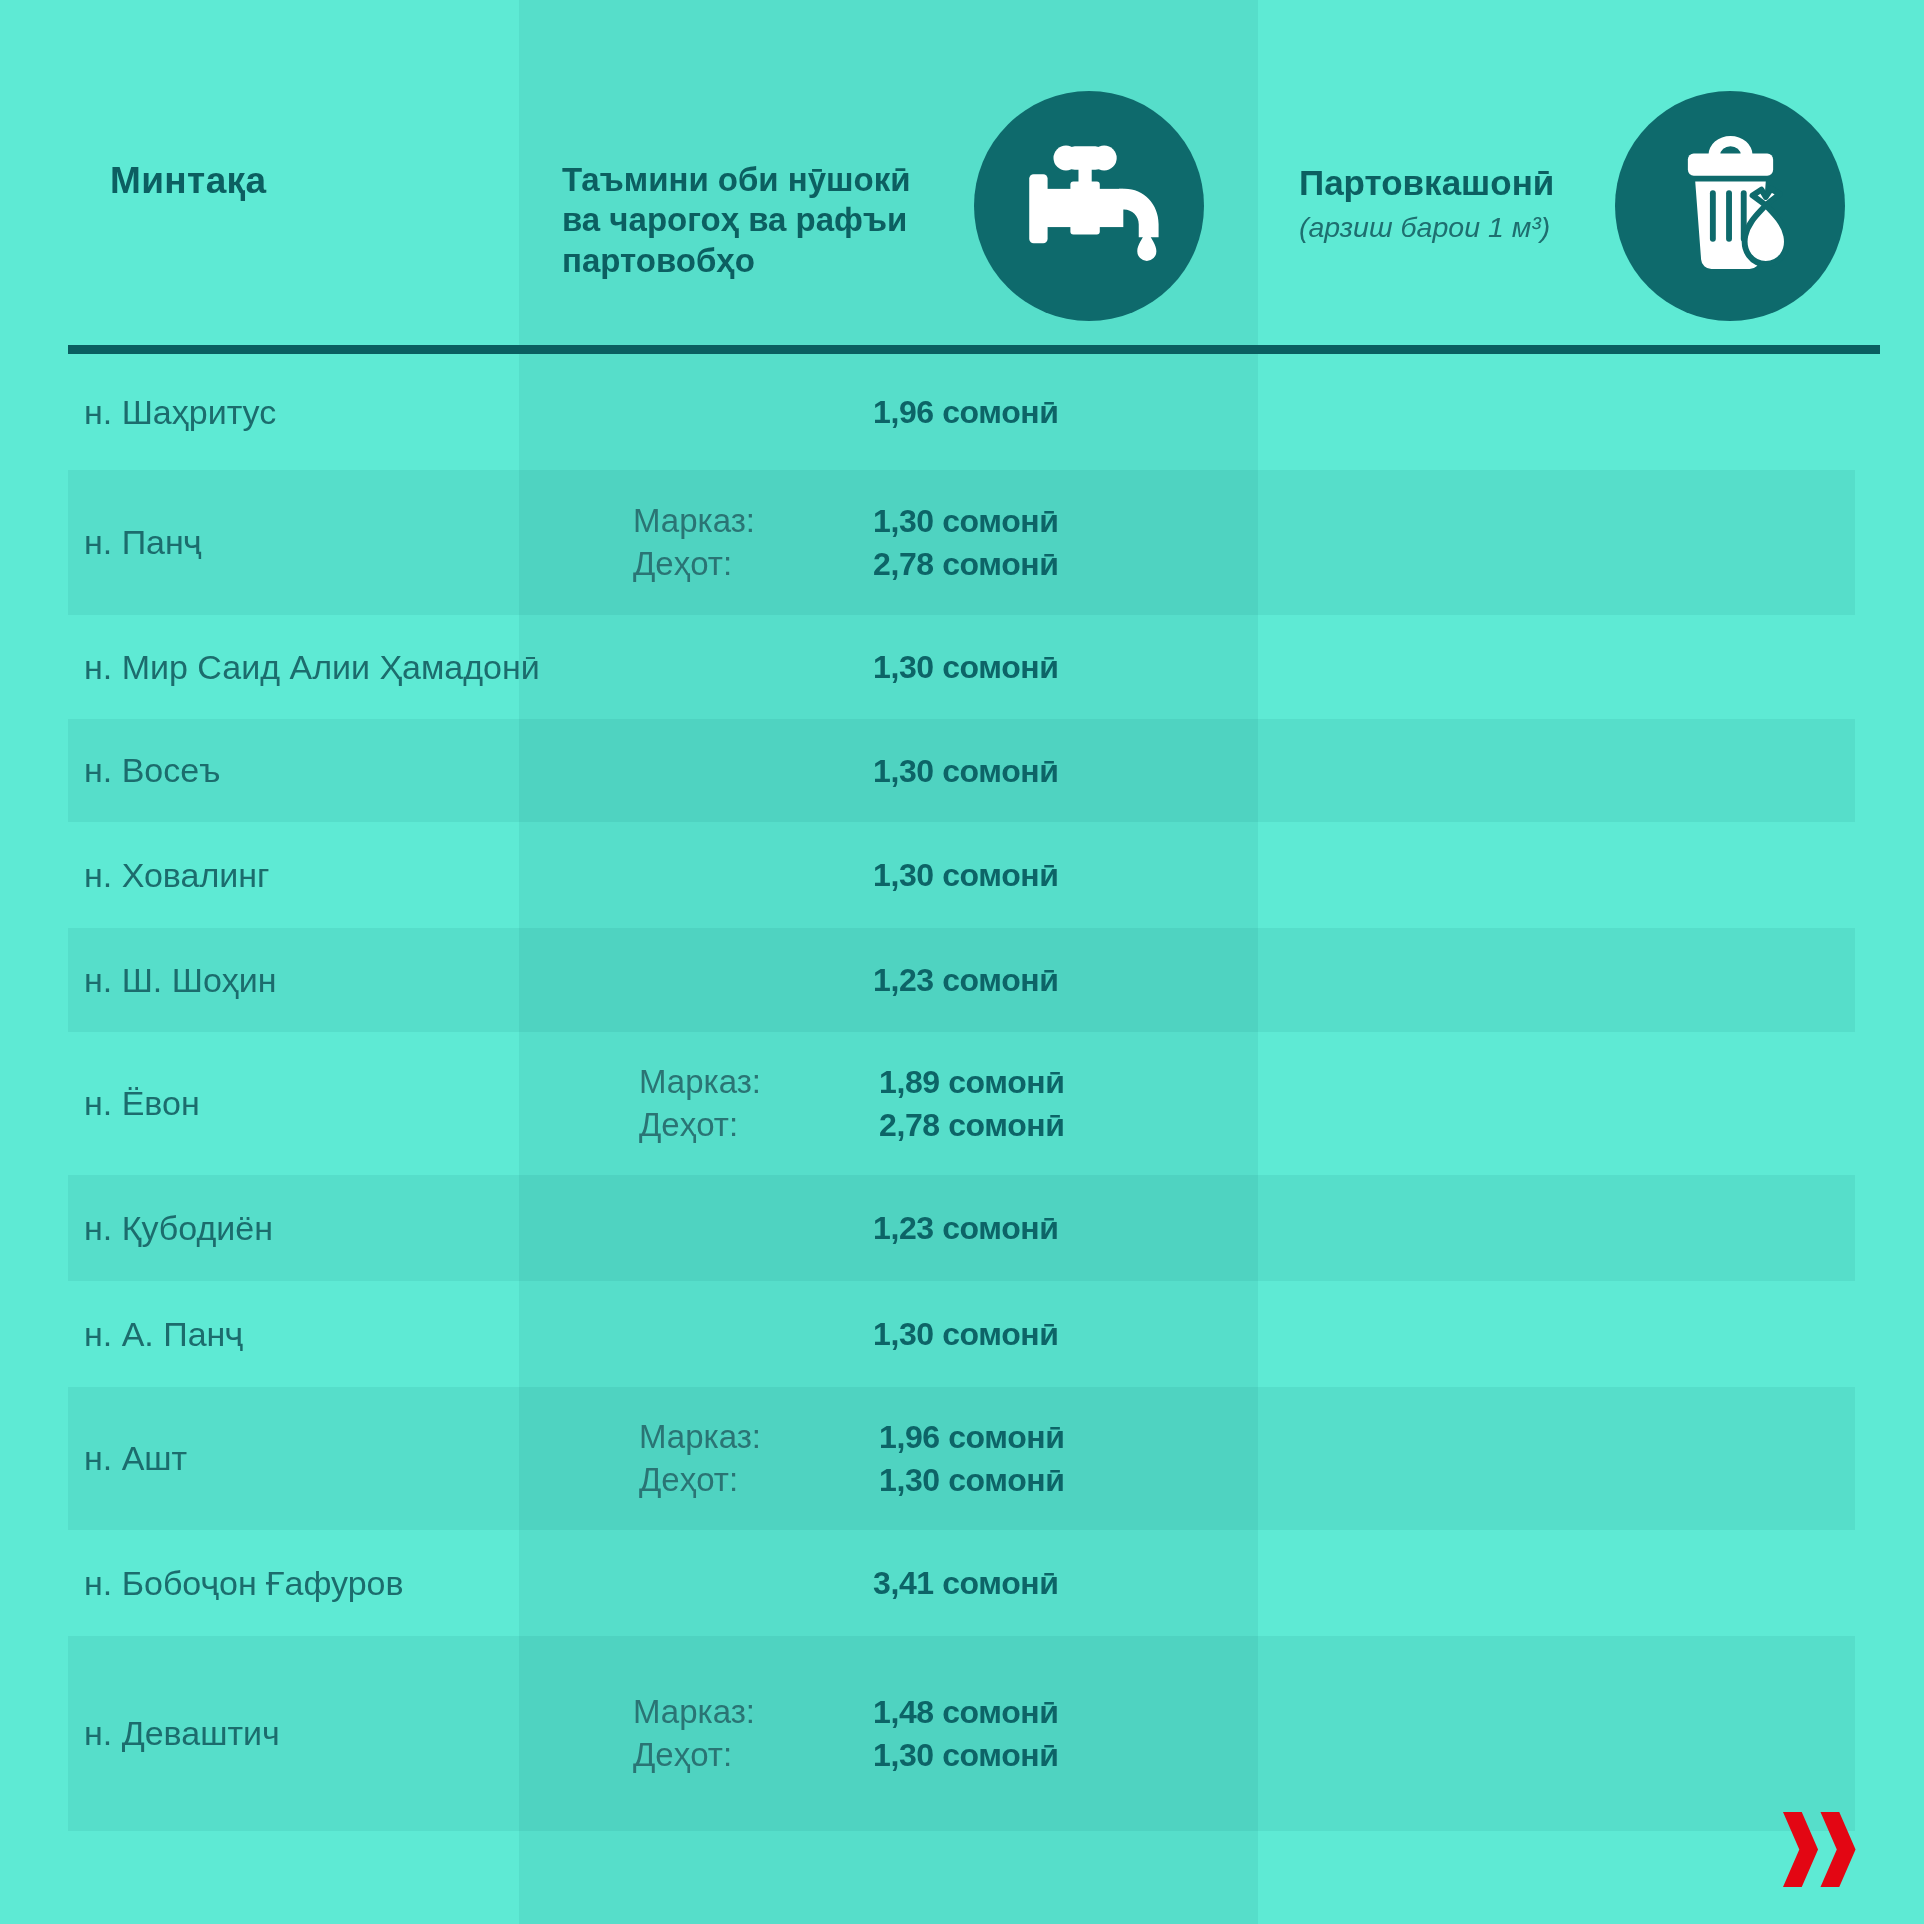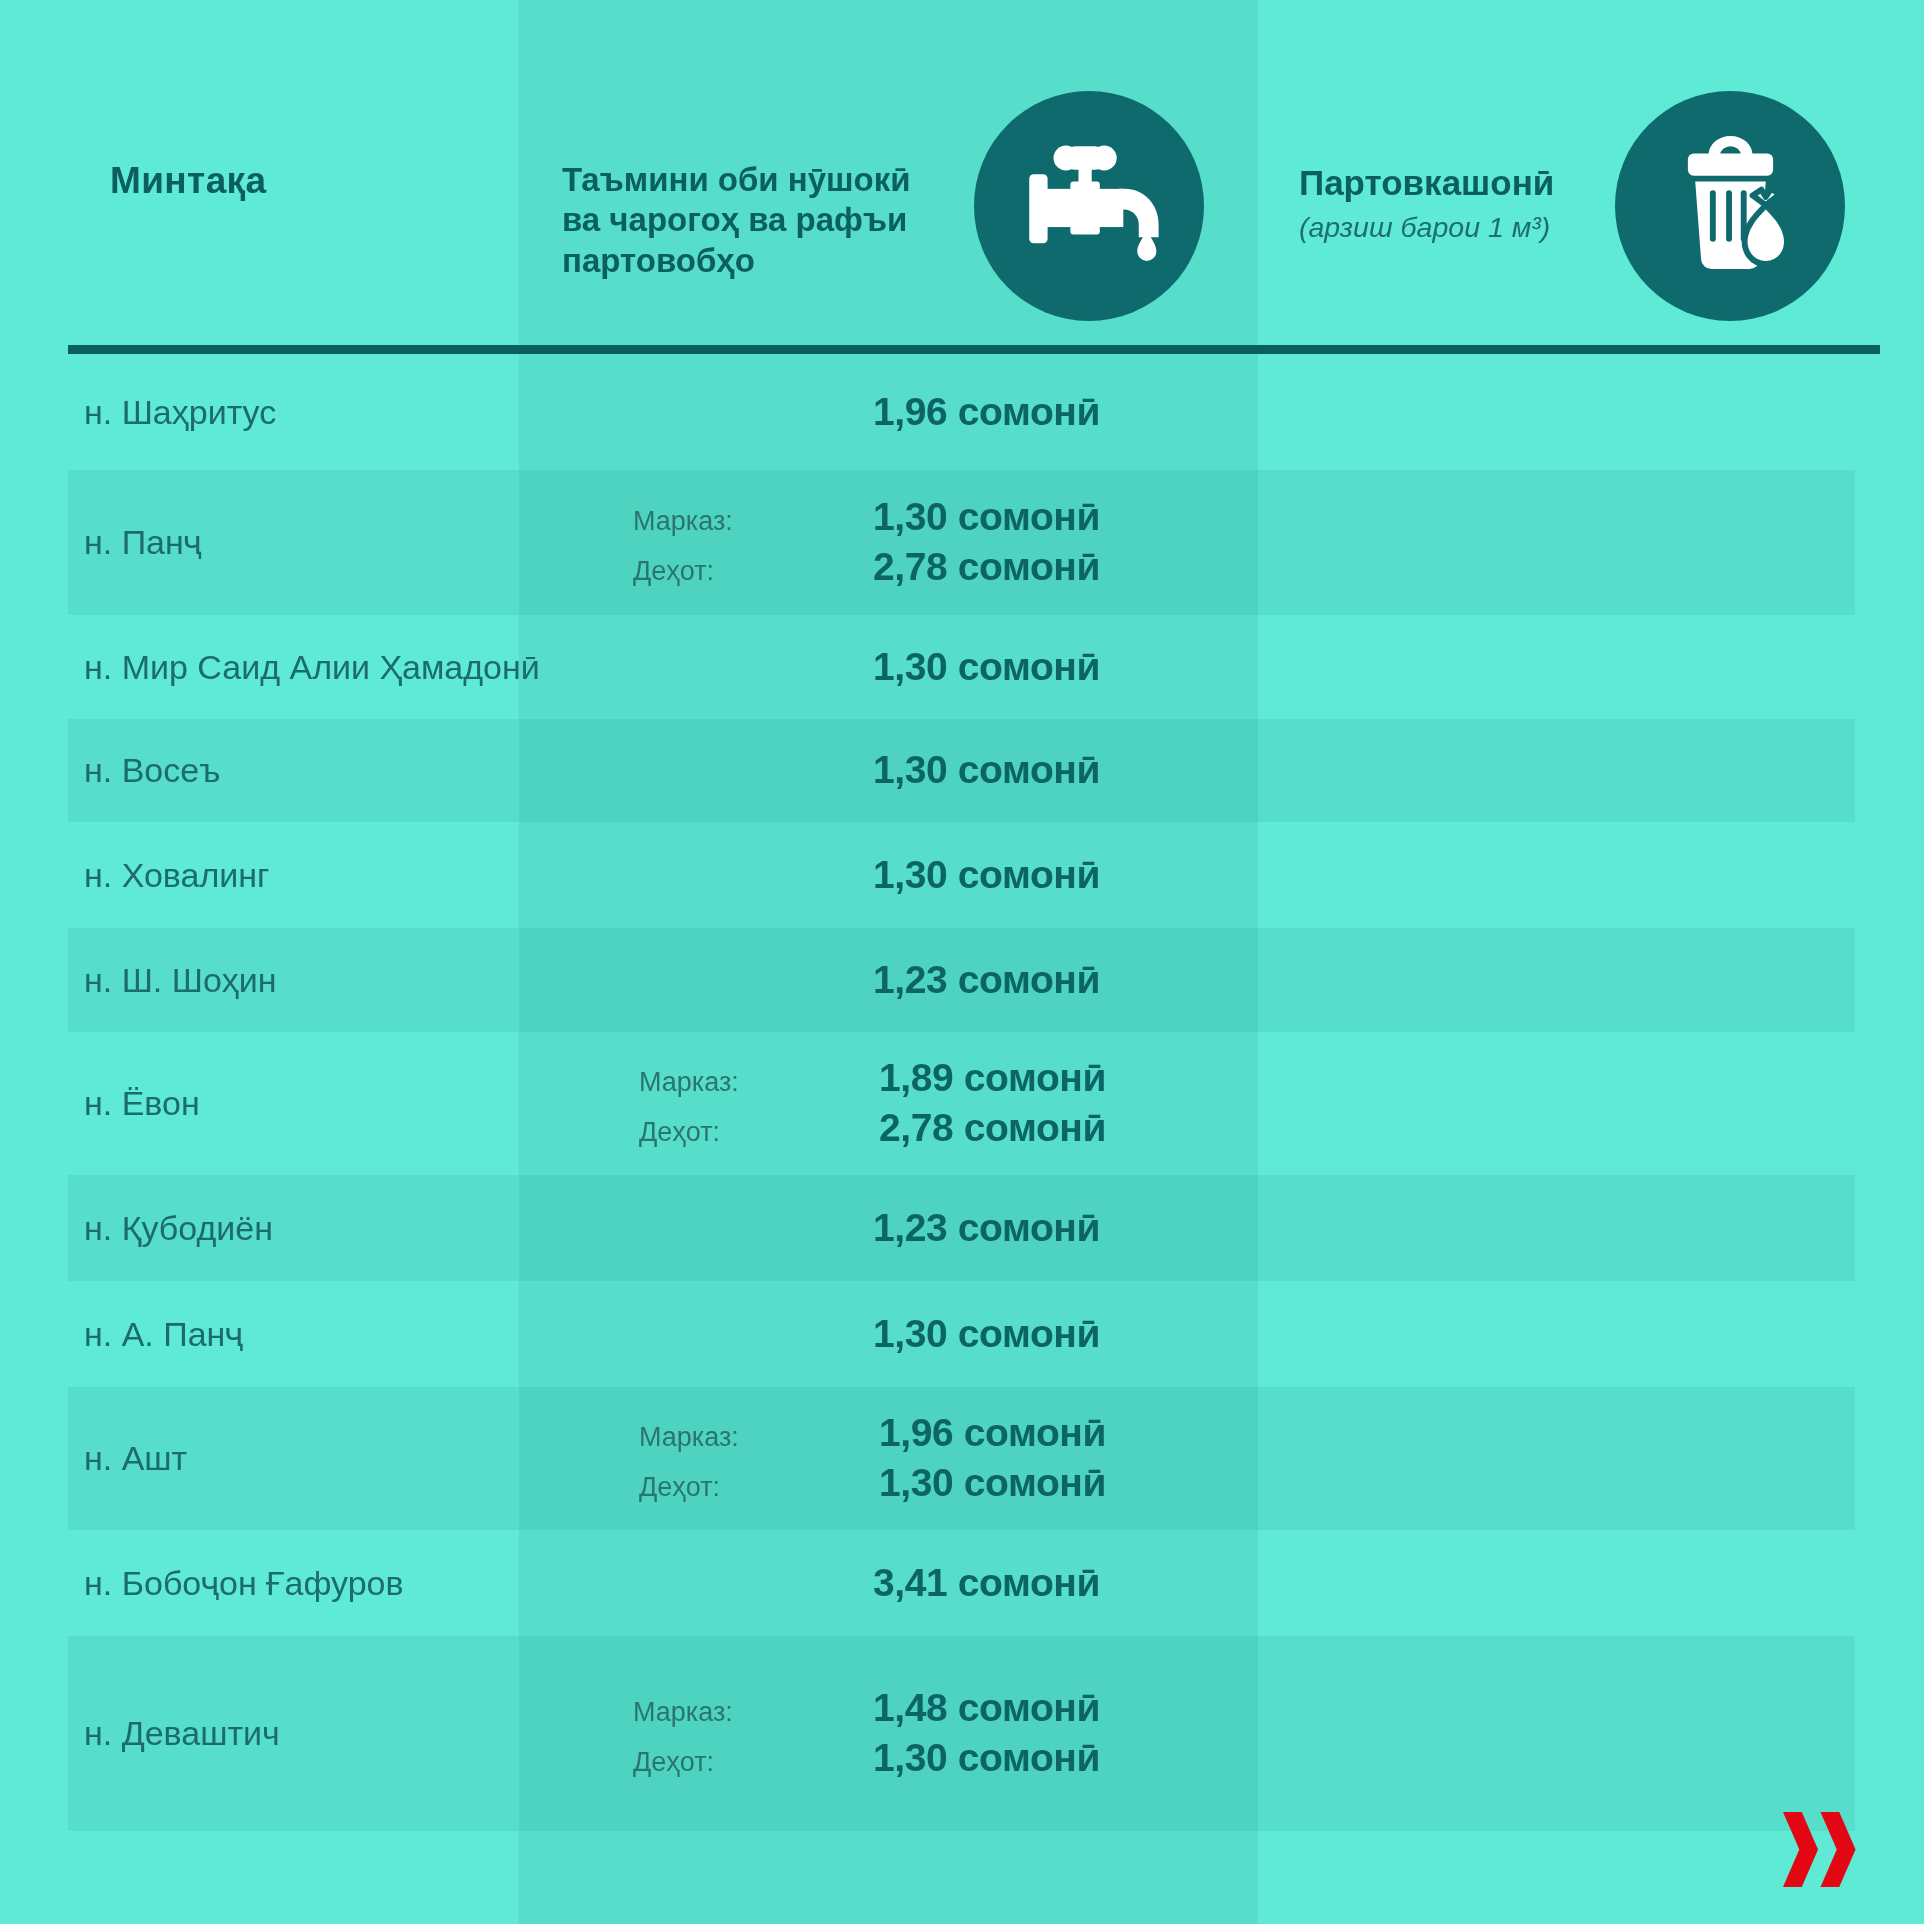--- a/index.html
+++ b/index.html
@@ -48,28 +48,28 @@
   }
   .row > *{position:relative;z-index:1;}
   .c1{
     width:582px;box-sizing:border-box;
     padding-left:84px;padding-right:37px;
     font-size:34px;color:#1c6c6d;line-height:1.3;
   }
   .c2{width:739px;box-sizing:border-box;}
   .c2.single{padding-left:291px;}
   .price{
-    font-size:39px;font-weight:bold;color:#0d6467;
+    font-size:32px;font-weight:bold;color:#0d6467;
     letter-spacing:-0.4px;white-space:nowrap;line-height:1.25;
   }
   .pair{
     display:grid;grid-template-columns:240px auto;
     padding-left:51px;align-items:baseline;row-gap:1.6px;
   }
-  .plabel{font-size:27px;color:#2a7474;line-height:1.25;}
+  .plabel{font-size:33px;color:#2a7474;line-height:1.25;}
   .c3{flex:1;}
 
   .chevrons{position:absolute;left:1783px;top:1812px;width:75px;height:75px;}
 
   
   .rh-143{min-height:116px;} .rh-178{min-height:145px;} .rh-128{min-height:104px;}
   .rh-127{min-height:103px;} .rh-130{min-height:106px;} .rh-176{min-height:143px;gap:6px;}
   .rh-240{min-height:195px;}
 </style>
 </head>

